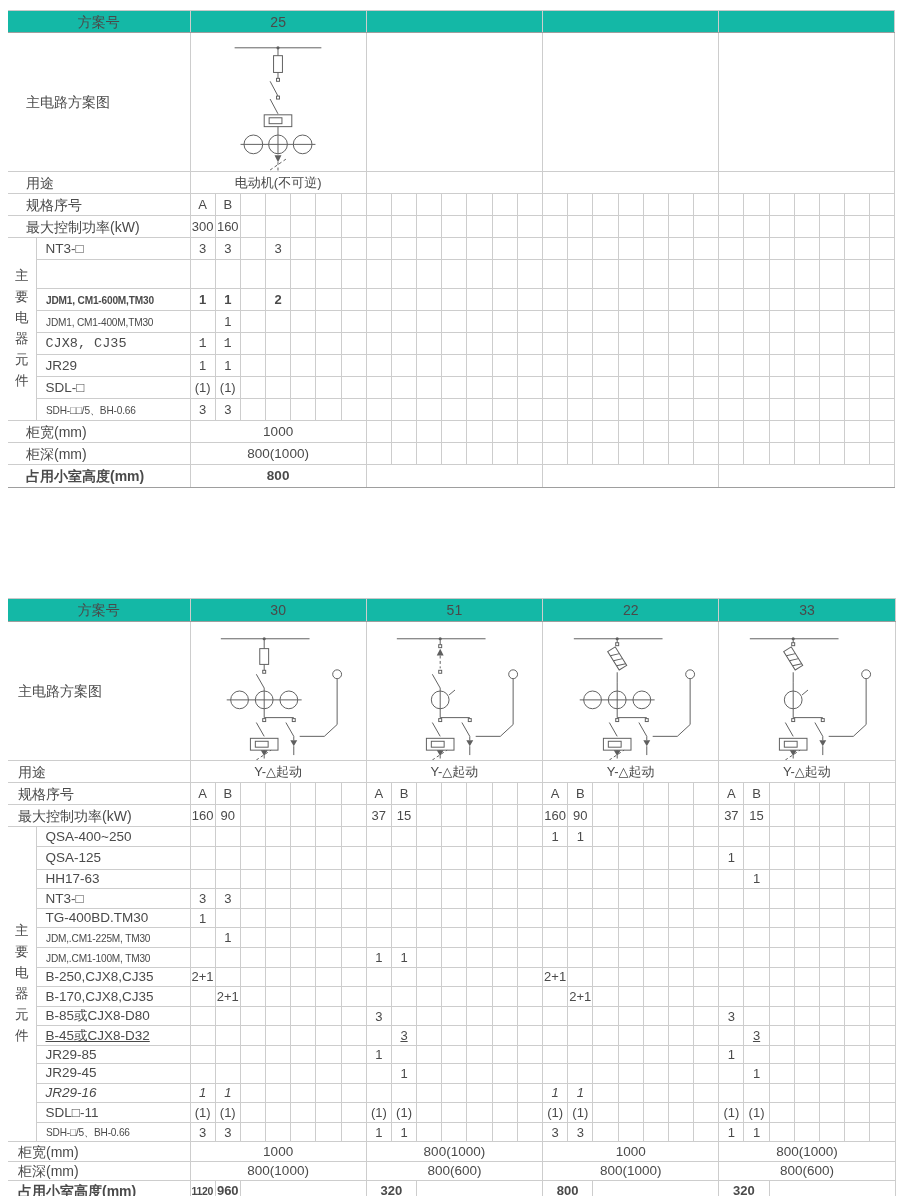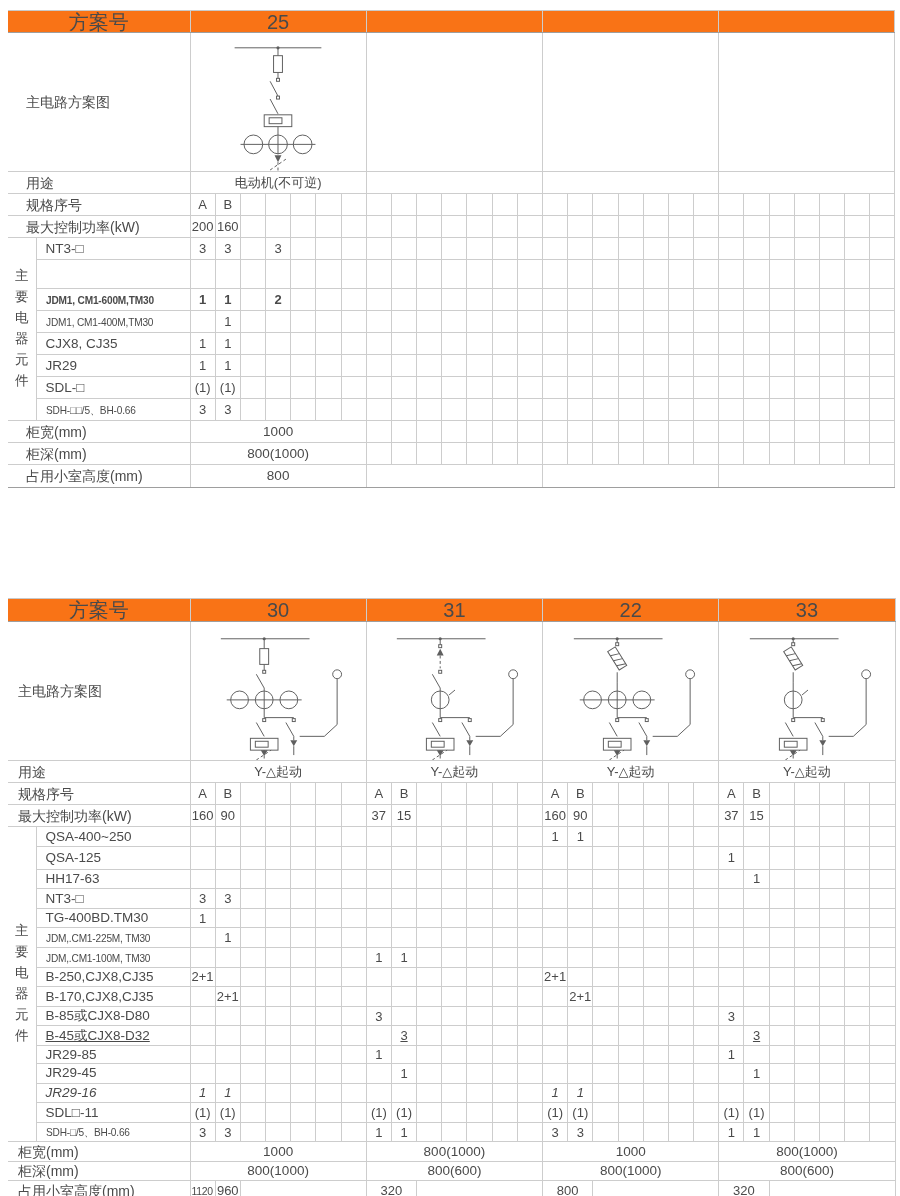--- a/index.html
+++ b/index.html
@@ -3,23 +3,23 @@
 <meta charset="utf-8">
 <style>
   html,body{margin:0;padding:0;background:#ffffff;width:900px;height:1196px;overflow:hidden;
     font-family:"Liberation Sans","DejaVu Sans",sans-serif;color:#4a4a4a;}
   .page{padding:10px 0 0 8px;}
   table{border-collapse:collapse;table-layout:fixed;width:887px;}
   #t2wrap{margin-top:110px;}
   td{border:1px solid #cdcdcd;padding:0;margin:0;text-align:center;vertical-align:middle;
      font-size:13px;line-height:1;color:#4a4a4a;overflow:hidden;white-space:nowrap;}
   td:first-child{border-left:none;}
-  tr.hdr td{background:#f97316;font-size:20px;border-top-color:#c9c9c9;border-bottom-color:#9e9e9e;text-align:center;}
+  tr.hdr td{background:#14b8a6;font-size:14px;border-top-color:#c9c9c9;border-bottom-color:#9e9e9e;text-align:center;}
   tr.strong td{border-top-color:#9e9e9e;}
-  tr.bend td{border-bottom-color:#9e9e9e;}
+  tr.bend td{border-bottom-color:#9e9e9e;font-weight:bold;}
   td.sb{border-left-color:#9e9e9e;}
   td.lbl{text-align:left;padding-left:18px;font-size:14px;}
   td.lbl2{text-align:left;padding-left:10px;font-size:14px;}
   td.name{text-align:left;padding-left:9px;font-size:13.5px;}
   td.name .cond{display:inline-block;font-size:11px;transform:scaleX(.92);transform-origin:left center;letter-spacing:-.2px;}
   td.grp{border-left:none;}
   td.grp div{font-size:13.5px;line-height:1.55;}
   td.diag{vertical-align:middle;}
   td.diag svg{display:block;margin:0 auto;}
   span.fit{display:inline-block;font-size:11px;letter-spacing:-.3px;transform:scaleX(.95);}
@@ -134,21 +134,21 @@
             <td class="sb"></td>
             <td></td>
             <td></td>
             <td></td>
             <td></td>
             <td></td>
             <td></td>
           </tr>
           <tr style="height: 22px;">
             <td class="lbl" colspan="2">最大控制功率(kW)</td>
-            <td class="sb">200</td>
+            <td class="sb">300</td>
             <td>160</td>
             <td></td>
             <td></td>
             <td></td>
             <td></td>
             <td></td>
             <td class="sb"></td>
             <td></td>
             <td></td>
             <td></td>
@@ -290,21 +290,21 @@
             <td></td>
             <td></td>
             <td class="sb"></td>
             <td></td>
             <td></td>
             <td></td>
             <td></td>
             <td></td>
             <td></td>
           </tr>
-          <tr style="height: 22px;">
+          <tr style="height: 22px; font-family: Liberation Mono, monospace;">
             <td class="name">CJX8, CJ35</td>
             <td class="sb">1</td>
             <td>1</td>
             <td></td>
             <td></td>
             <td></td>
             <td></td>
             <td></td>
             <td class="sb"></td>
             <td></td>
@@ -512,21 +512,21 @@
           <col style="width: 25.18px;">
           <col style="width: 25.18px;">
           <col style="width: 25.18px;">
           <col style="width: 25.18px;">
           <col style="width: 25.18px;">
         </colgroup>
         <tbody>
           <tr class="hdr" style="height: 23px;">
             <td colspan="2">方案号</td>
             <td class="sb" colspan="7">30</td>
-            <td class="sb" colspan="7">31</td>
+            <td class="sb" colspan="7">51</td>
             <td class="sb" colspan="7">22</td>
             <td class="sb" colspan="7">33</td>
           </tr>
           <tr style="height: 139px;">
             <td class="lbl2" colspan="2">主电路方案图</td>
             <td class="sb diag" colspan="7">
               <svg width="174" height="137" viewBox="0 0 176 139" fill="none" stroke="#5f5f5f" stroke-width="1">
                 <path d="M30 16 H120"></path>
                 <circle cx="74" cy="16" r="1.6" fill="#5f5f5f" stroke="none"></circle>
                 <path d="M74 16 V26"></path>

